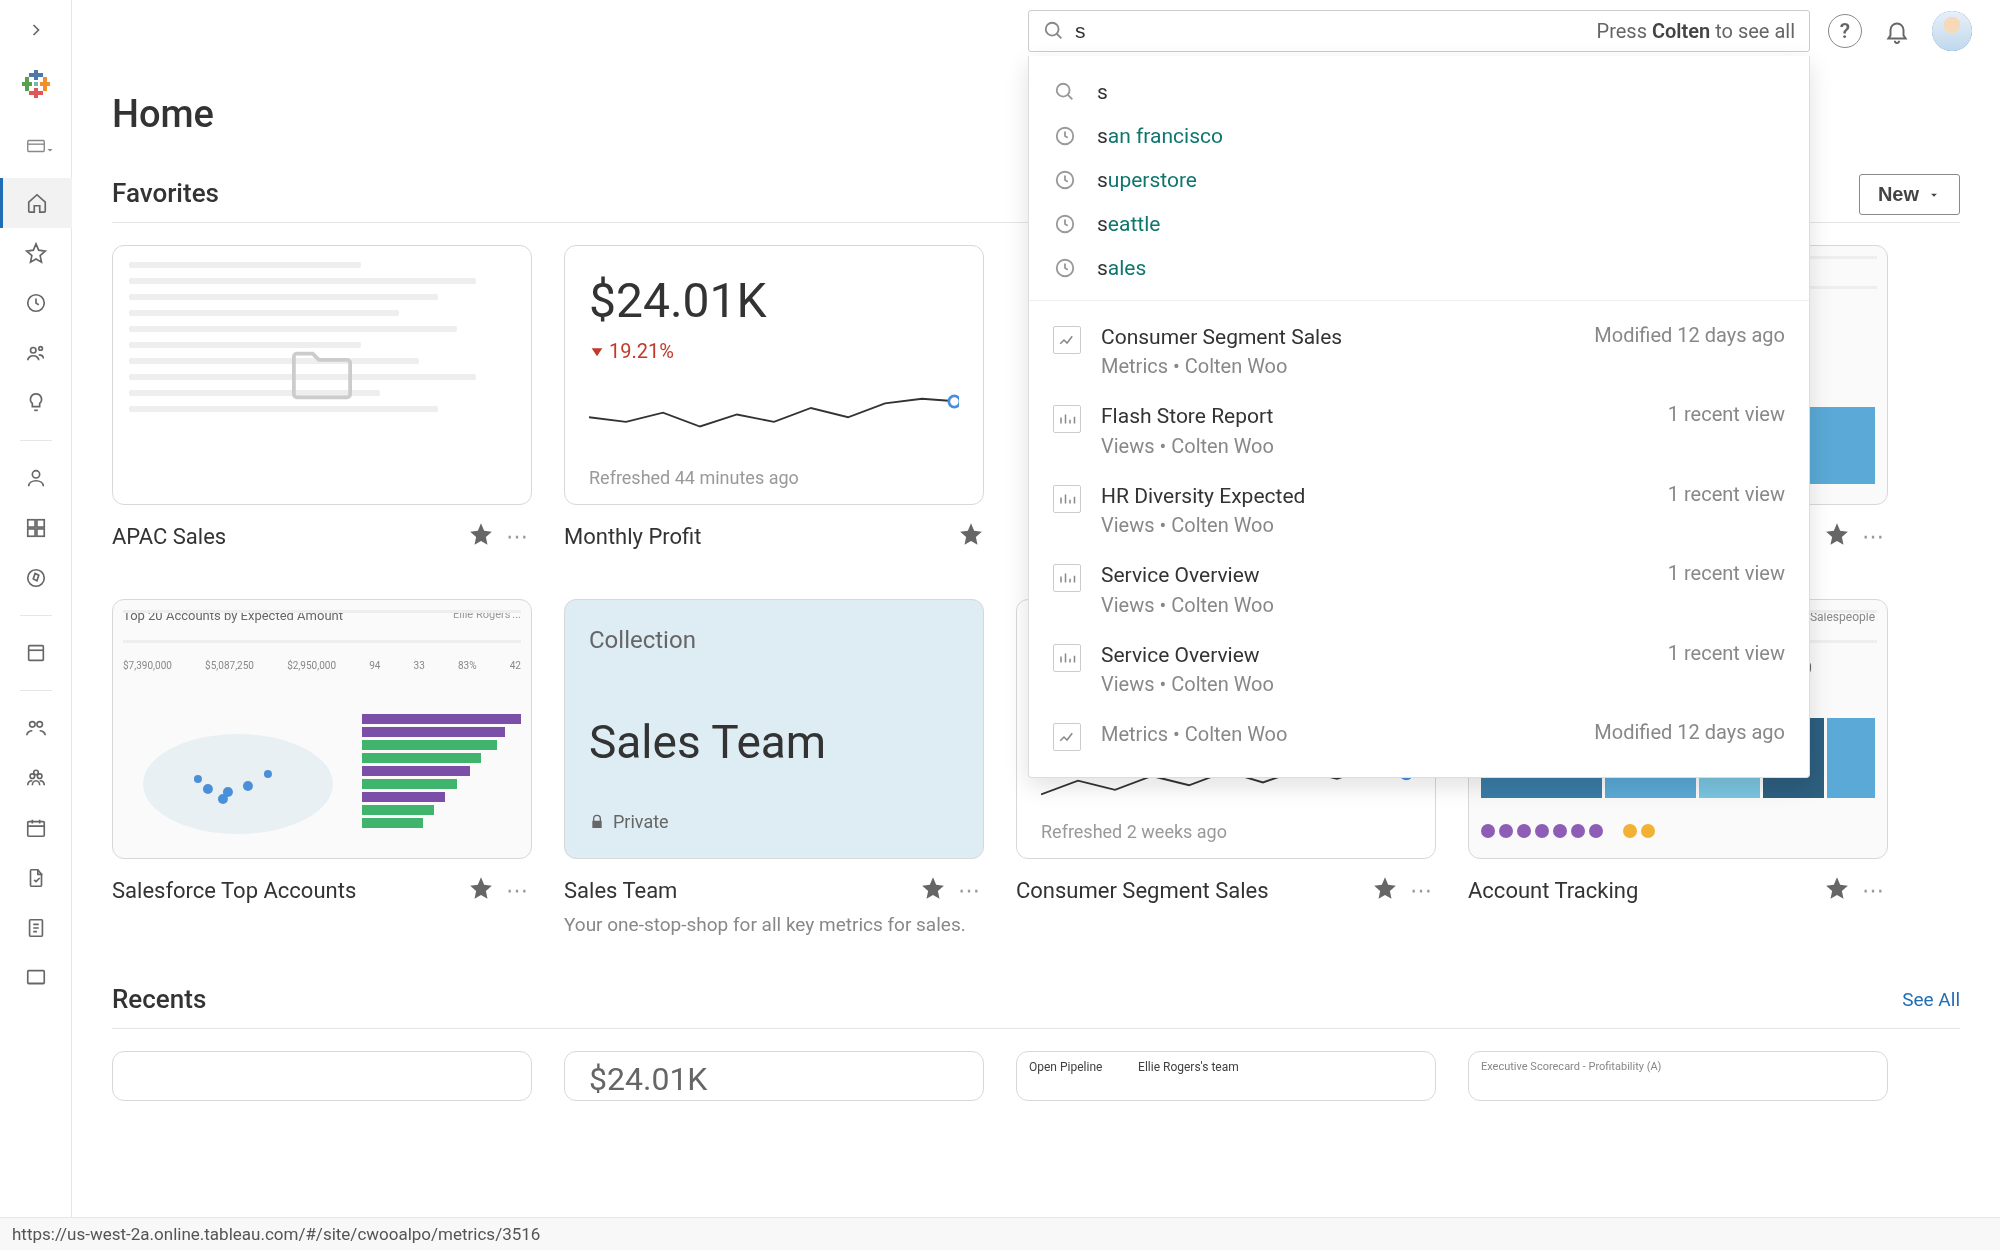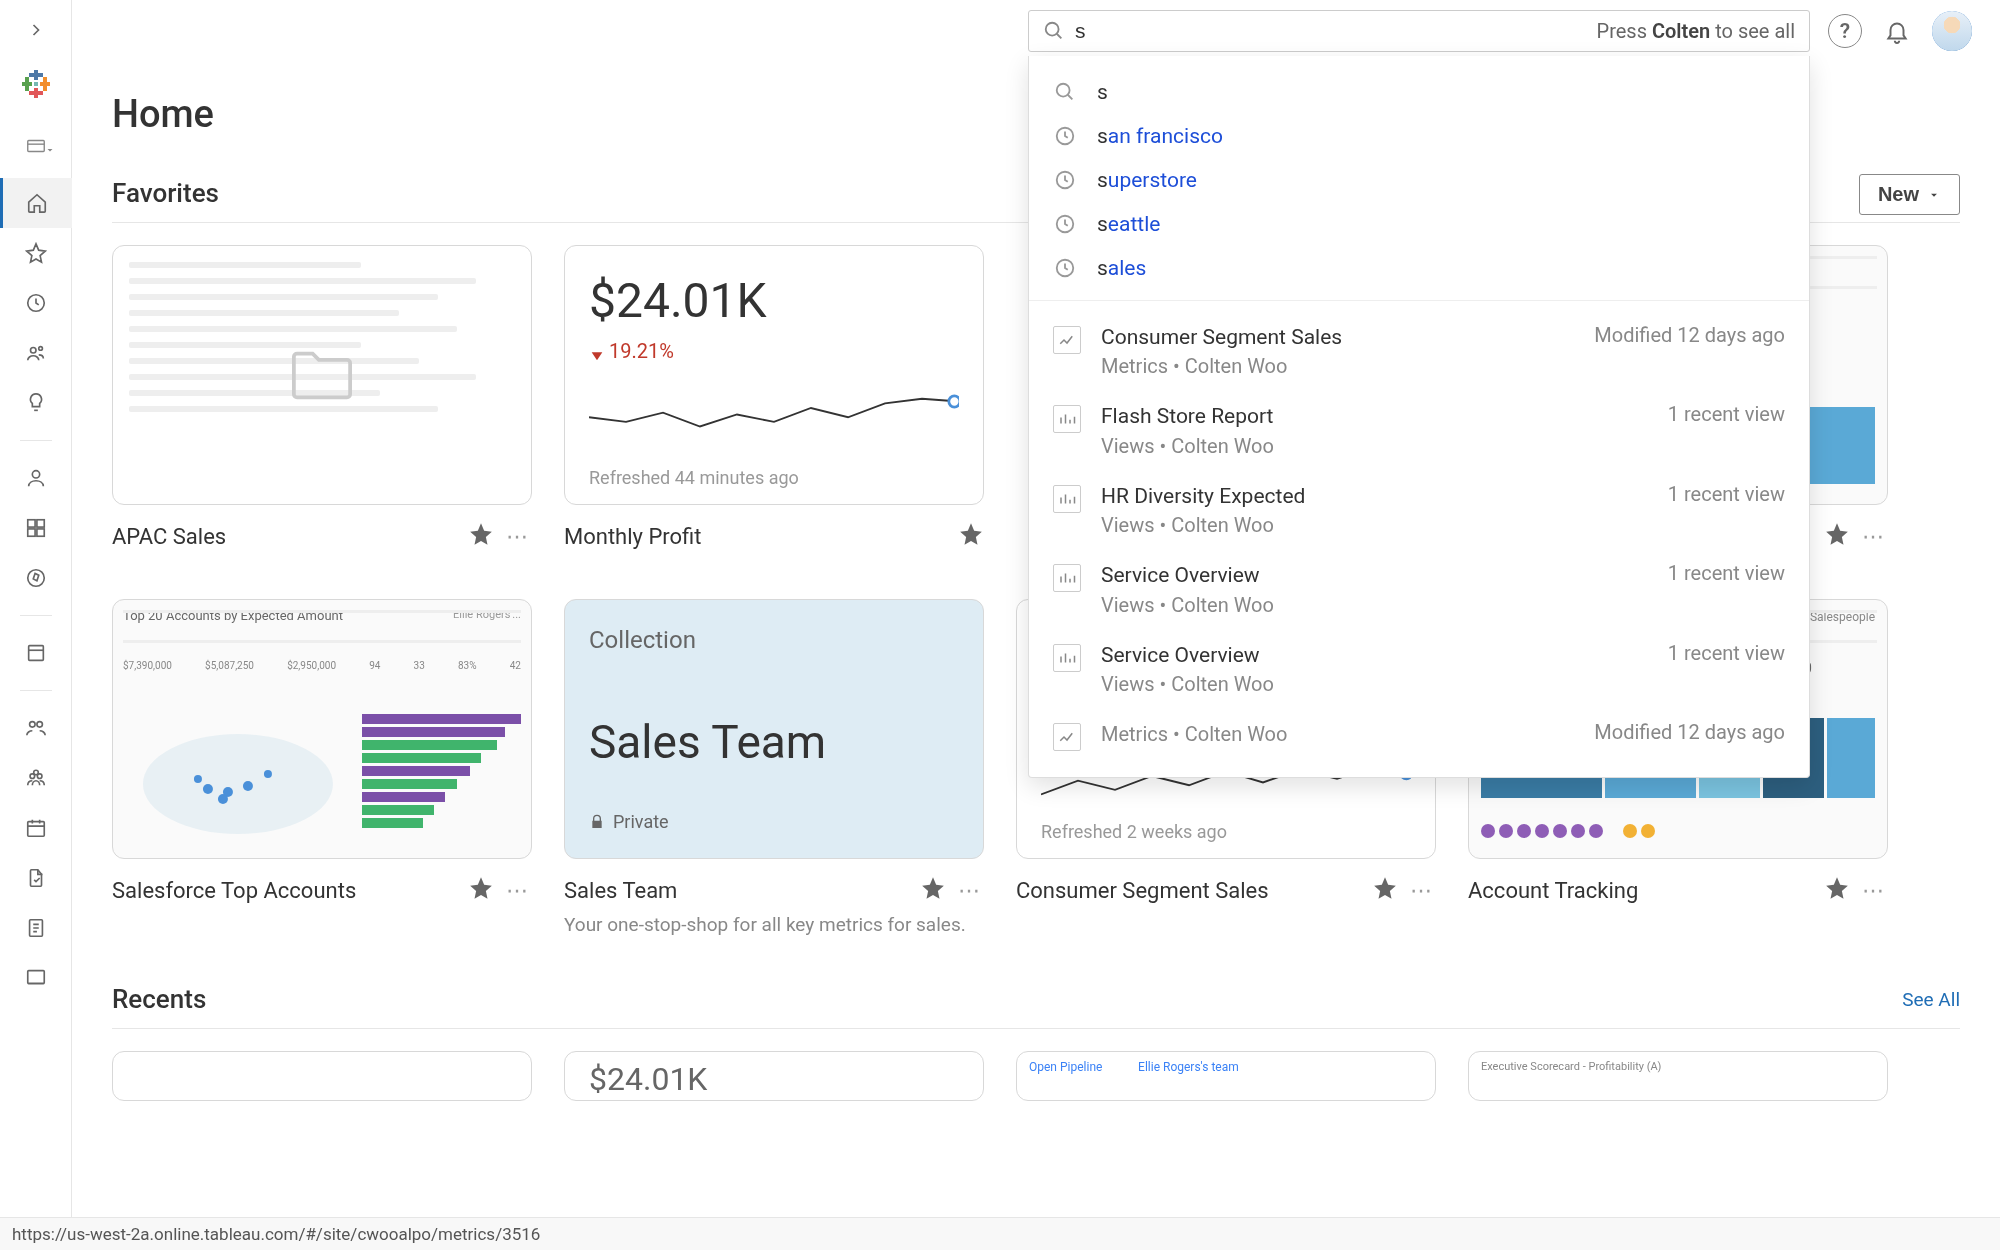--- a/index.html
+++ b/index.html
@@ -140,21 +140,21 @@
 }
 .dd-icon {
   width: 24px;
   height: 24px;
   color: #999;
   flex-shrink:0;
   display:flex;align-items:center;justify-content:center;
 }
 .dd-text { font-size: 21px; color: #555; }
 .dd-text .match { color: #333; font-weight: 400; }
-.dd-text .rest { color: #1d4ed8; }
+.dd-text .rest { color: #0f766e; }
 .dd-sep { border-top: 1px solid #eee; margin: 10px 0; }
 .dd-result {
   display: flex;
   align-items: flex-start;
   padding: 12px 24px;
   gap: 20px;
   cursor: pointer;
 }
 .dd-result-icon {
   width: 28px;
@@ -232,21 +232,21 @@
   background: #fff;
   display:flex;align-items:center;justify-content:center;
   position:relative;
 }
 .thumb-folder .lines{position:absolute;inset:16px;}
 .thumb-folder .line{height:6px;background:#eee;margin-bottom:10px;border-radius:2px;}
 .thumb-folder svg{width:90px;height:75px;color:#ccc;z-index:1;}
 
 .thumb-metric { padding: 26px 24px 16px; display:flex;flex-direction:column; }
 .metric-val { font-size: 48px; font-weight: 400; color: #333; }
-.metric-change { font-size: 20px; color: #c0392b; margin-top: 10px; display:flex;align-items:flex-end;gap:4px;}
+.metric-change { font-size: 20px; color: #c0392b; margin-top: 10px; display:flex;align-items:center;gap:4px;}
 .metric-spark { flex:1; position:relative; margin-top:10px;}
 .metric-spark svg{width:100%;height:70px;}
 .metric-refresh { font-size: 18px; color: #999; margin-top: 6px; }
 
 .thumb-collection { background:#deecf4; padding:26px 24px;display:flex;flex-direction:column;justify-content:space-between;}
 .collection-tag{font-size:24px;color:#666;}
 .collection-title{font-size:46px;color:#333;margin-top:18px;}
 .collection-private{font-size:18px;color:#666;display:flex;align-items:center;gap:8px;}
 
 .thumb-report{background:#fafafa;position:relative;}
@@ -764,21 +764,21 @@
       <div class="card-row" style="margin-bottom:0;">
         <div class="card">
             <div class="card-thumb" style="height:50px;"></div>
           </div>
         <div class="card">
             <div class="card-thumb thumb-metric" style="height:50px;padding:8px 24px;">
               <div style="font-size:32px;color:#666;">$24.01K</div>
             </div>
           </div>
         <div class="card">
-            <div class="card-thumb" style="height:50px;padding:8px 12px;font-size:12px;color:#3b82f6;">Open Pipeline &nbsp;&nbsp;&nbsp;&nbsp;&nbsp;&nbsp;&nbsp;&nbsp;&nbsp;&nbsp; Ellie Rogers's team</div>
+            <div class="card-thumb" style="height:50px;padding:8px 12px;font-size:12px;color:#404040;">Open Pipeline &nbsp;&nbsp;&nbsp;&nbsp;&nbsp;&nbsp;&nbsp;&nbsp;&nbsp;&nbsp; Ellie Rogers's team</div>
           </div>
         <div class="card">
             <div class="card-thumb" style="height:50px;padding:8px 12px;font-size:11px;color:#888;">Executive Scorecard - Profitability (A)</div>
           </div>
       </div>
     </div>
   </div>
 </div>
 
 <div class="status-bar">https://us-west-2a.online.tableau.com/#/site/cwooalpo/metrics/3516</div>

